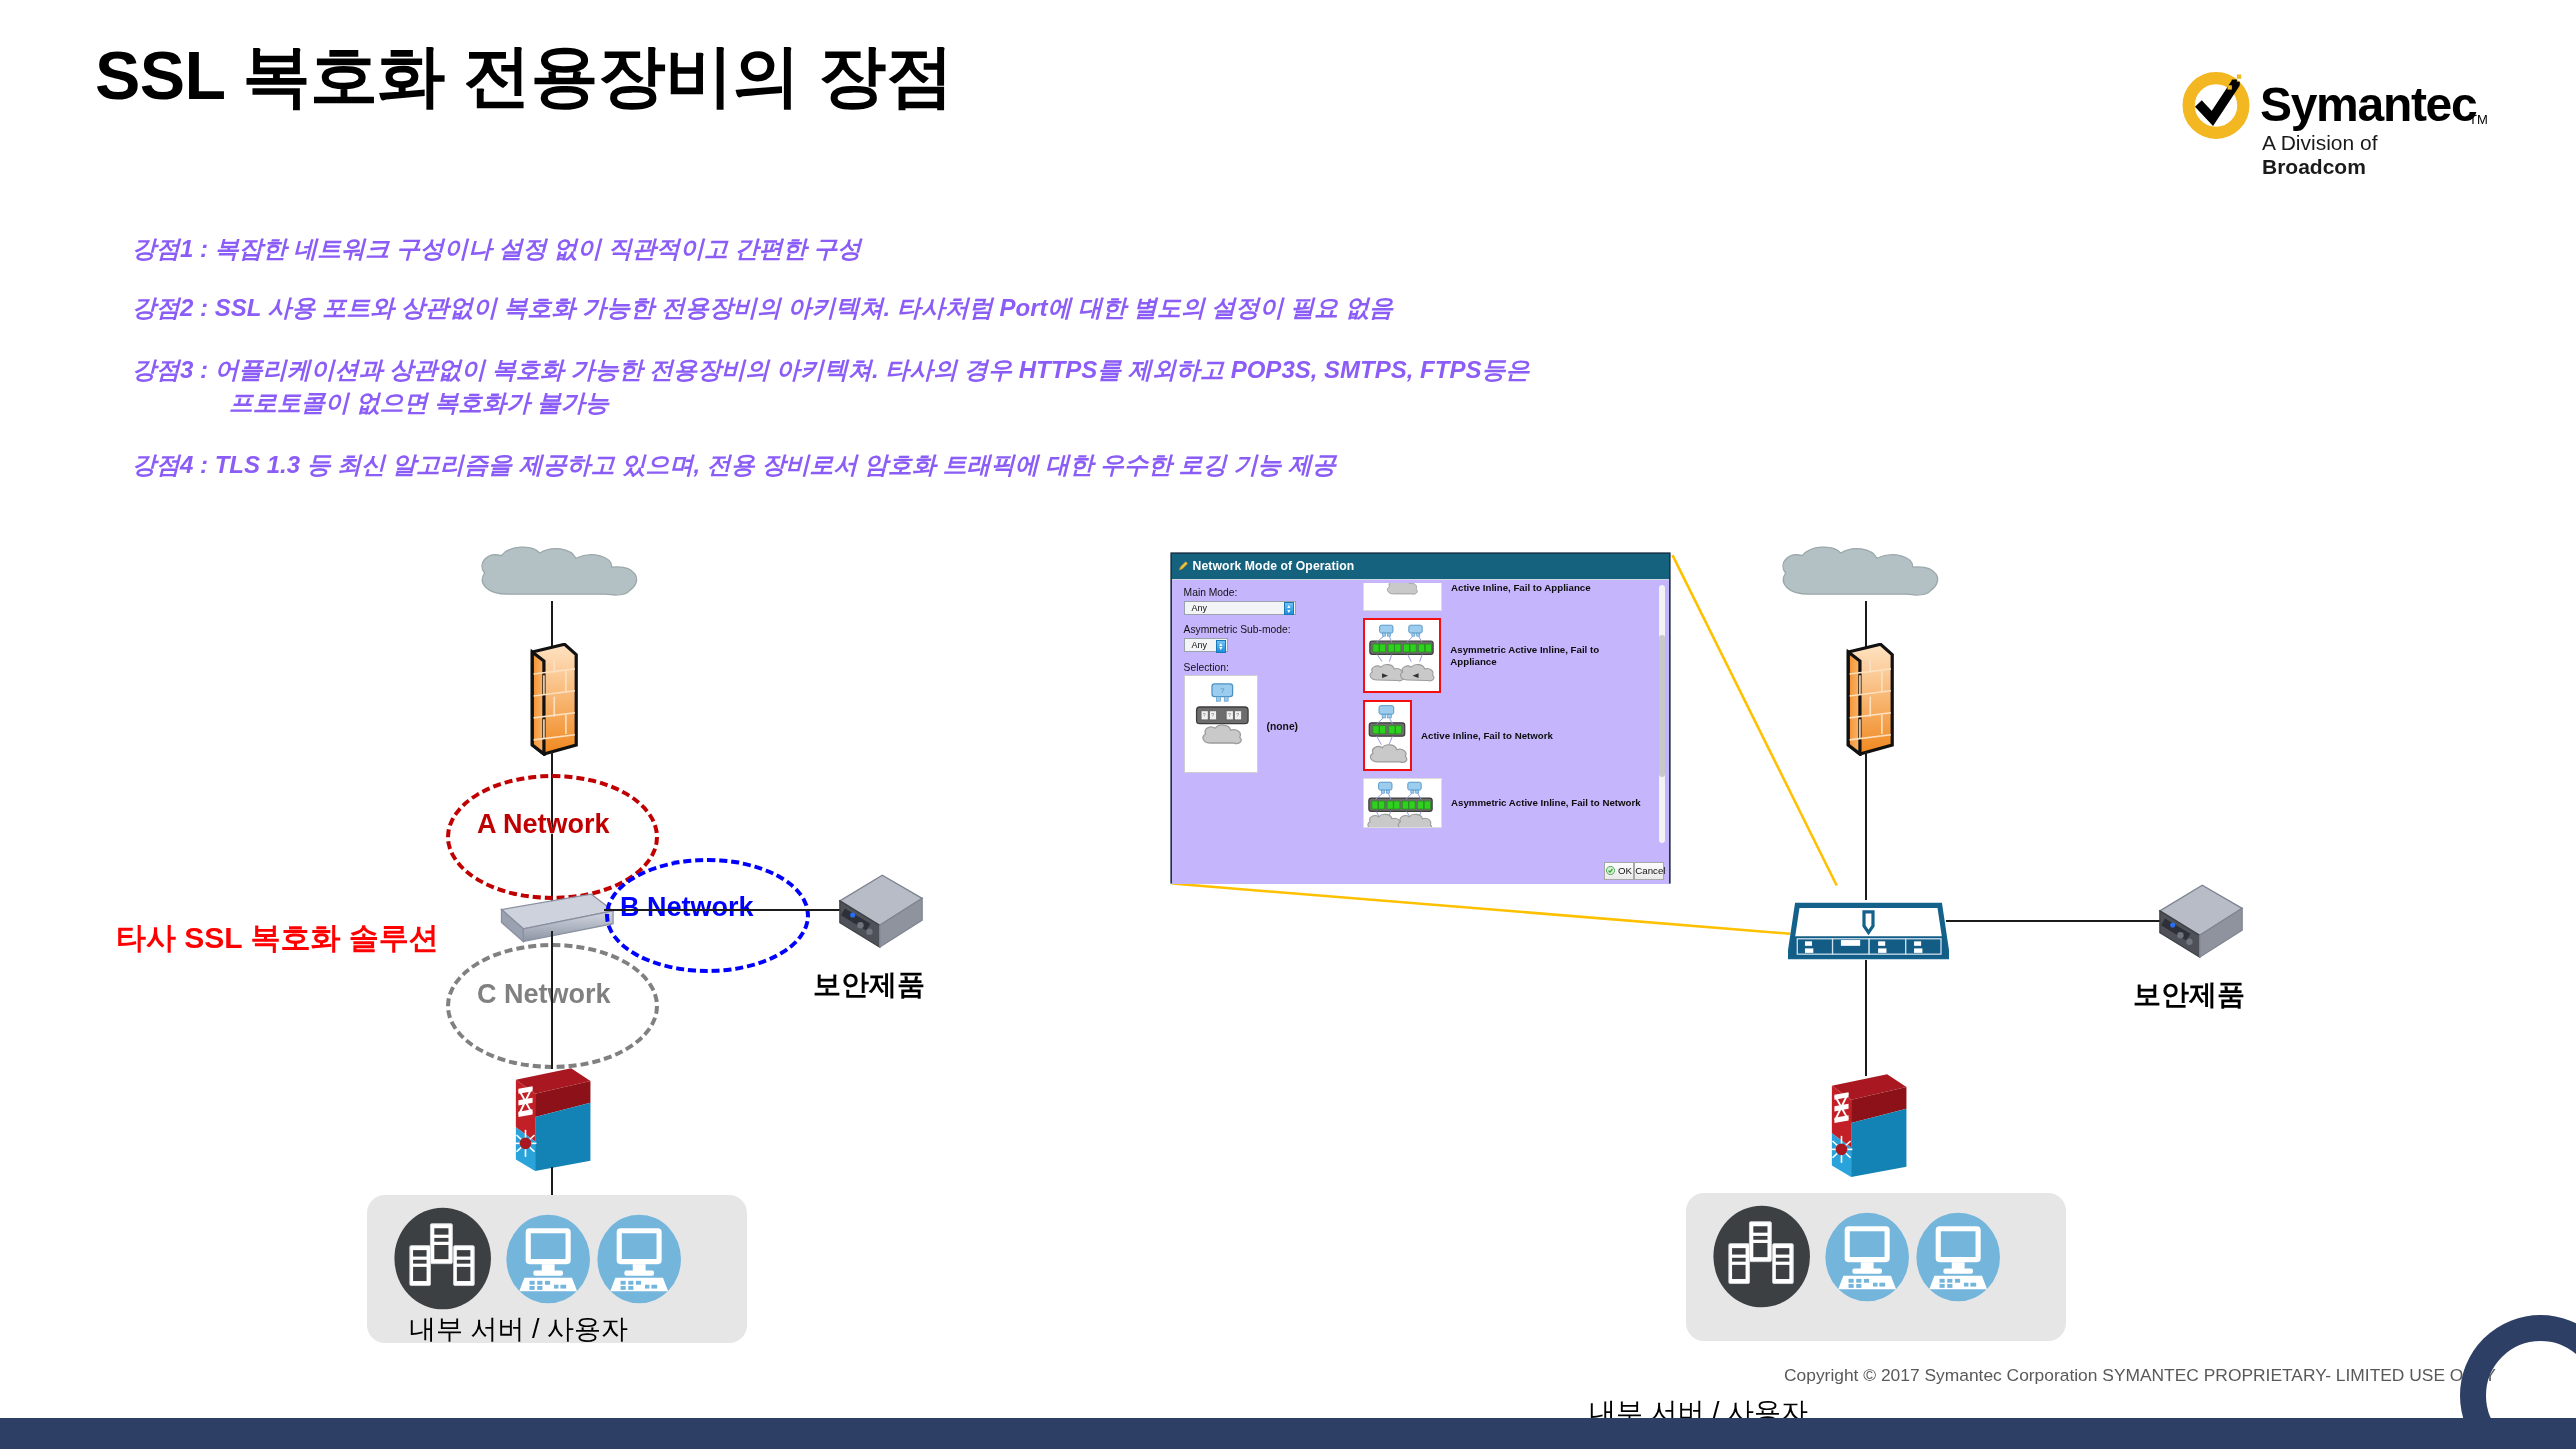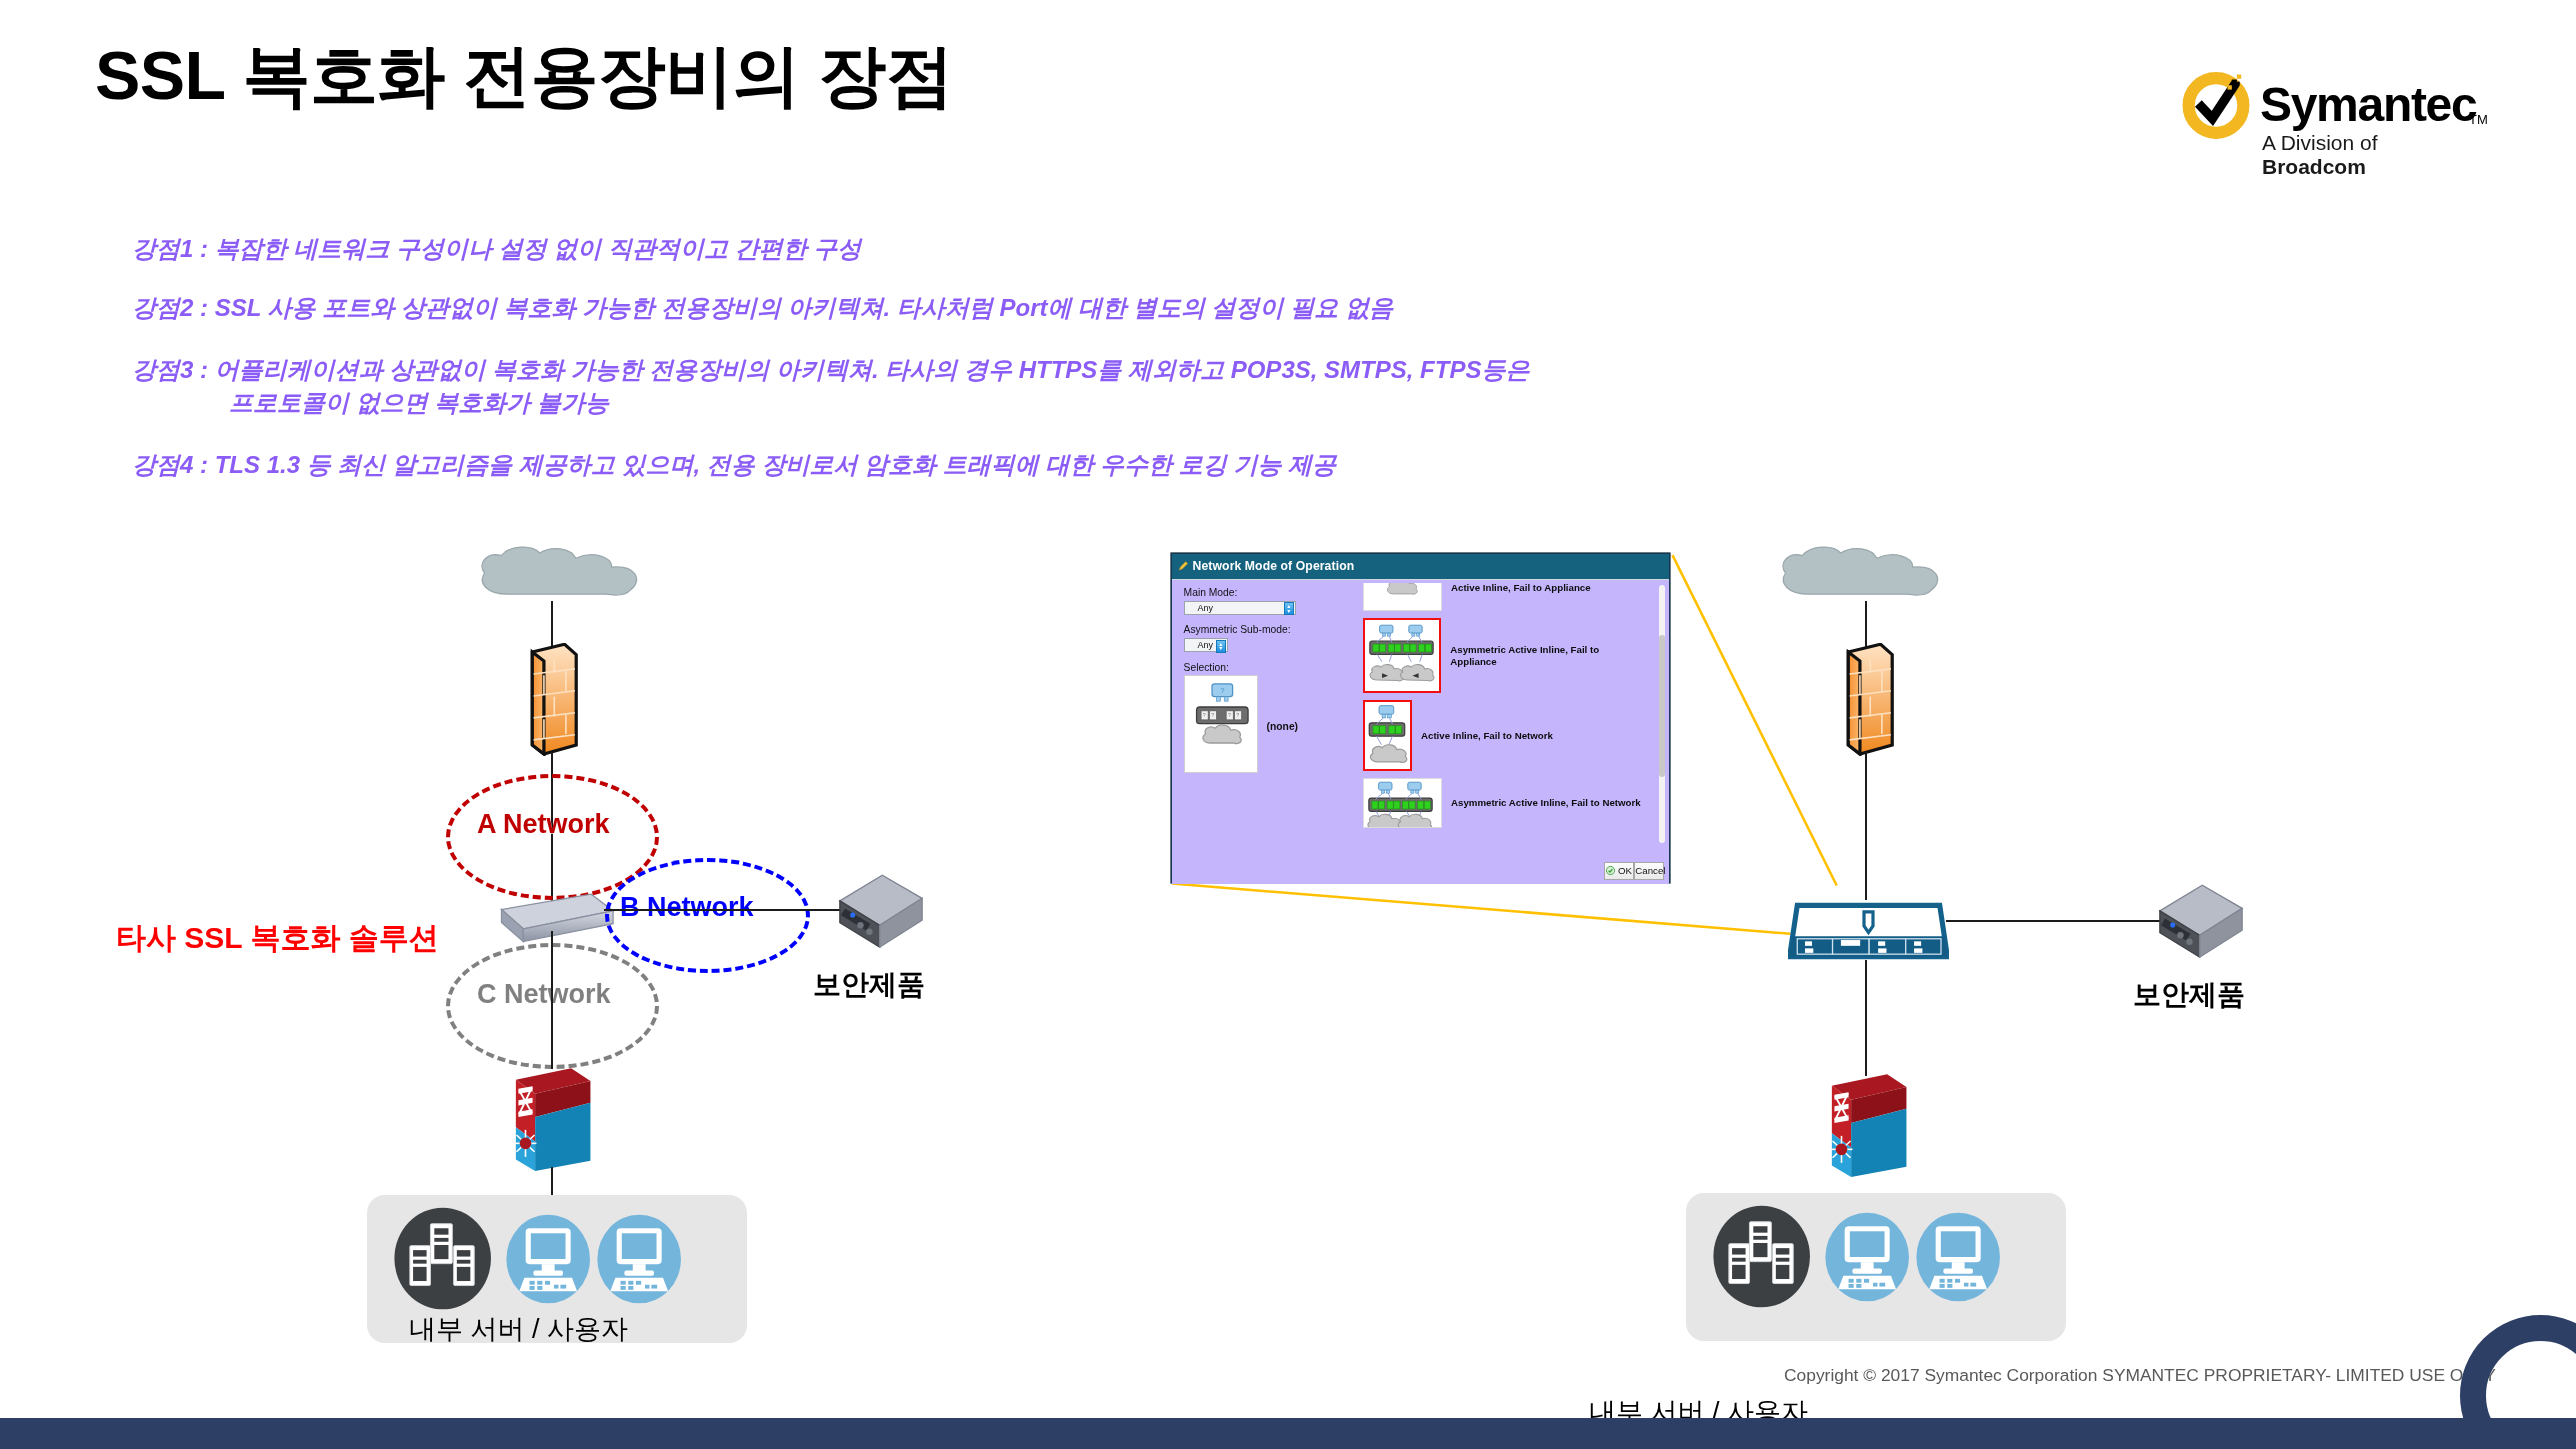--- a/index.html
+++ b/index.html
@@ -76,21 +76,21 @@
     font-size:12.2px; font-weight:bold; display:flex; align-items:center;
     padding-left:5.8px; letter-spacing:0.1px;
   }
   #dlg-title .pencil { width:10.3px; height:10.3px; margin-right:4.5px; flex:none; }
   #dlg-body { position:relative; height:305px; background:#c4b5fd;
               border-top:1.3px solid #cfd8de; }
   #dlg-left { position:absolute; left:11.6px; top:7.7px; width:161px; font-size:10.3px; color:#111; }
   .fieldlabel { margin-bottom:2.6px; font-size:10.3px; }
   .fakeselect {
     height:14px; border:0.6px solid #9aa3ab; background:#f2f4f6;
-    display:flex; align-items:center; padding-left:13px; font-size:9px;
+    display:flex; align-items:center; padding-left:7px; font-size:9px;
     position:relative; margin-bottom:9.7px; color:#111;text-align:right;
   }
   .fakeselect .spin {
     position:absolute; right:0.6px; top:0.6px; width:10.3px; height:13px;
     background:linear-gradient(#6fc3f5,#1c8fe0); border:0.6px solid #1878b8;
     display:flex; flex-direction:column; align-items:center; justify-content:center;
     color:#fff; font-size:5.2px; line-height:4.5px;
   }
   #selbox { width:74px; height:98px; border:0.6px solid #cfcfcf; background:#fff;
             position:relative; }

